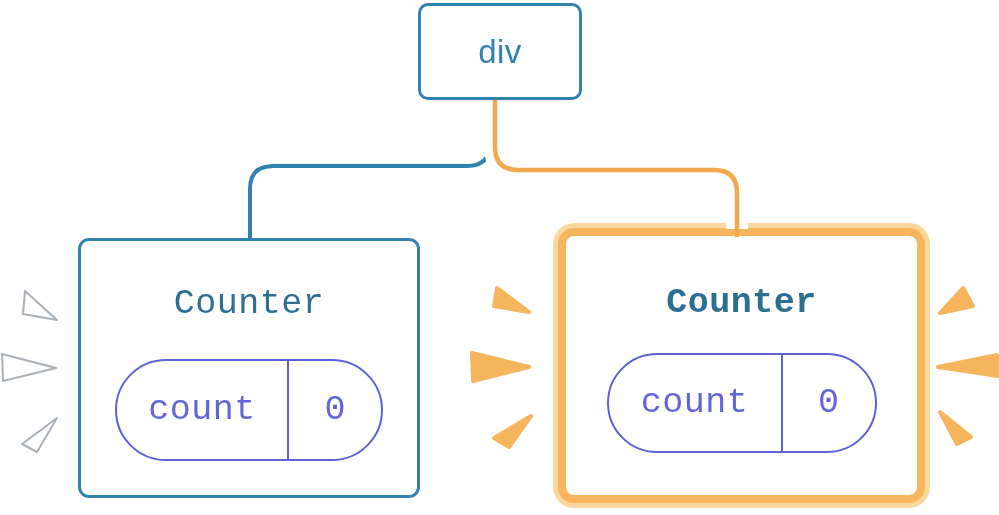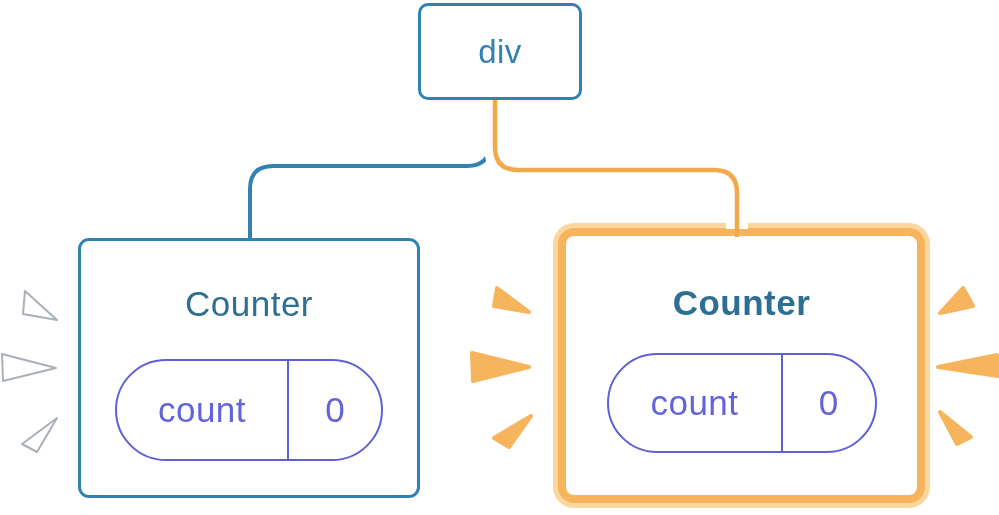--- a/index.html
+++ b/index.html
@@ -18,21 +18,21 @@
   .node-div{
     position:absolute;left:410px;top:3px;width:164px;height:97px;
     box-sizing:border-box;border:3px solid var(--blue);border-radius:10px;
     background:#fff;display:flex;align-items:center;justify-content:center;
     z-index:1;
     margin-left:8px;
   }
   .node-div span{font-size:33px;color:var(--blue);letter-spacing:.5px;}
   .card{
     position:absolute;box-sizing:border-box;background:#fff;z-index:1;
-    display:flex;flex-direction:column;align-items:center;
+    display:flex;flex-direction:column;align-items:center;font-family:Liberation Mono, monospace;
   }
   .card-left{
     left:78px;top:238px;width:342px;height:260px;
     border:3px solid var(--blue);border-radius:11px;padding-top:44px;
   }
   .card-right{
     left:558px;top:228px;width:367px;height:275px;
     border:8px solid var(--orange);border-radius:16px;
     box-shadow:0 0 0 5px var(--pale-orange);
     padding-top:48px;

